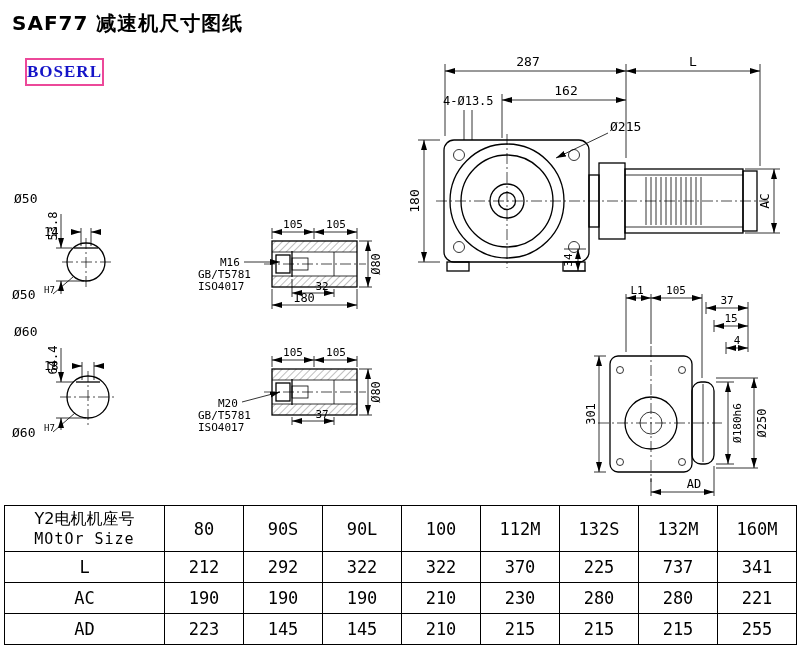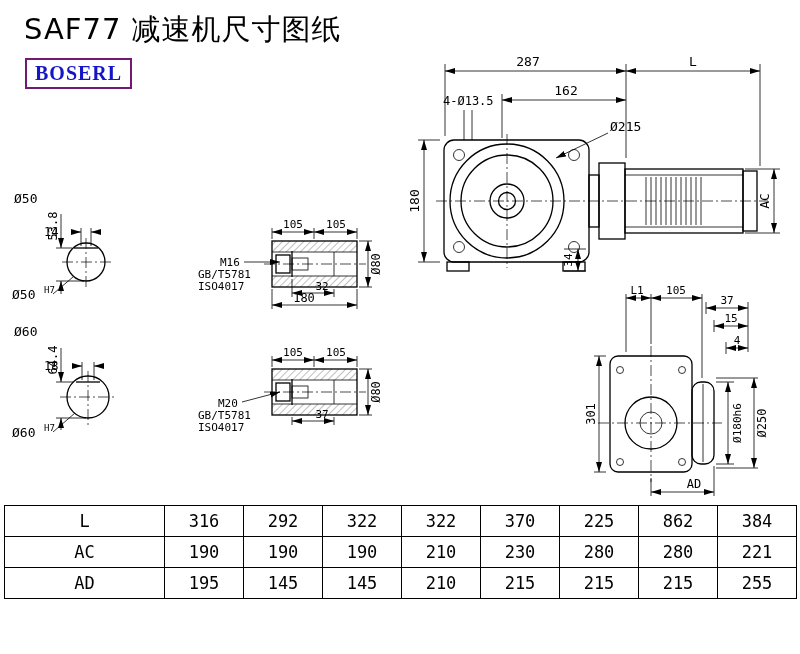--- a/index.html
+++ b/index.html
@@ -1,18 +1,18 @@
 <!DOCTYPE html>
 <html><head>
 <meta charset="utf-8">
 <style>
   html,body{margin:0;padding:0}
   body{width:800px;height:654px;background:#fff;position:relative;font-family:"DejaVu Sans",sans-serif;color:#000;overflow:hidden}
-  .title{position:absolute;left:24px;top:10px;font-size:29px;font-weight:normal;letter-spacing:1px;white-space:nowrap}
-  .logo{position:absolute;left:25px;top:58px;border:2px solid #701a75;color:#1414c8;font-family:"Liberation Serif",serif;font-weight:bold;font-size:20px;padding:2px 8px;letter-spacing:1px}
+  .title{position:absolute;left:12px;top:10px;font-size:20px;font-weight:bold;letter-spacing:1px;white-space:nowrap}
+  .logo{position:absolute;left:25px;top:58px;border:2px solid #ec4899;color:#1414c8;font-family:"Liberation Serif",serif;font-weight:bold;font-size:17px;padding:2px 0;letter-spacing:1px}
   svg.drawing{position:absolute;left:0;top:0}
   .obj{fill:none;stroke:#000;stroke-width:1.3}
   .thin{fill:none;stroke:#000;stroke-width:0.8}
   .dim{fill:none;stroke:#000;stroke-width:0.8}
   .cl{fill:none;stroke:#000;stroke-width:0.7;stroke-dasharray:11 3 2 3}
   .dt{font-family:"DejaVu Sans Mono",monospace;font-size:13px;fill:#000}
   .s11{font-size:11px}
   .s12{font-size:12px}
   .s9{font-size:9px}
   .dim-table{position:absolute;left:4px;top:505px;width:792px;border-collapse:collapse;table-layout:fixed;text-align:center}
@@ -256,45 +256,59 @@
       <col style="width:79px">
       <col style="width:79px">
       <col style="width:79px">
       <col style="width:79px">
       <col style="width:79px">
       <col style="width:79px">
       <col style="width:79px">
       <col style="width:79px">
   </colgroup>
   <tbody>
+  <tr class="hdr-row">
+    <td>
+      <div class="h-cn">Y2电机机座号</div>
+      <div class="h-en">MOtOr Size</div>
+    </td>
+    <td>80</td>
+    <td>90S</td>
+    <td>90L</td>
+    <td>100</td>
+    <td>112M</td>
+    <td>132S</td>
+    <td>132M</td>
+    <td>160M</td>
+  </tr>
   <tr>
     <td>L</td>
-    <td>316</td>
+    <td>212</td>
     <td>292</td>
     <td>322</td>
     <td>322</td>
     <td>370</td>
     <td>225</td>
-    <td>862</td>
-    <td>384</td>
+    <td>737</td>
+    <td>341</td>
   </tr>
   <tr>
     <td>AC</td>
     <td>190</td>
     <td>190</td>
     <td>190</td>
     <td>210</td>
     <td>230</td>
     <td>280</td>
     <td>280</td>
     <td>221</td>
   </tr>
   <tr>
     <td>AD</td>
-    <td>195</td>
+    <td>223</td>
     <td>145</td>
     <td>145</td>
     <td>210</td>
     <td>215</td>
     <td>215</td>
     <td>215</td>
     <td>255</td>
   </tr>
   </tbody>
 </table>

